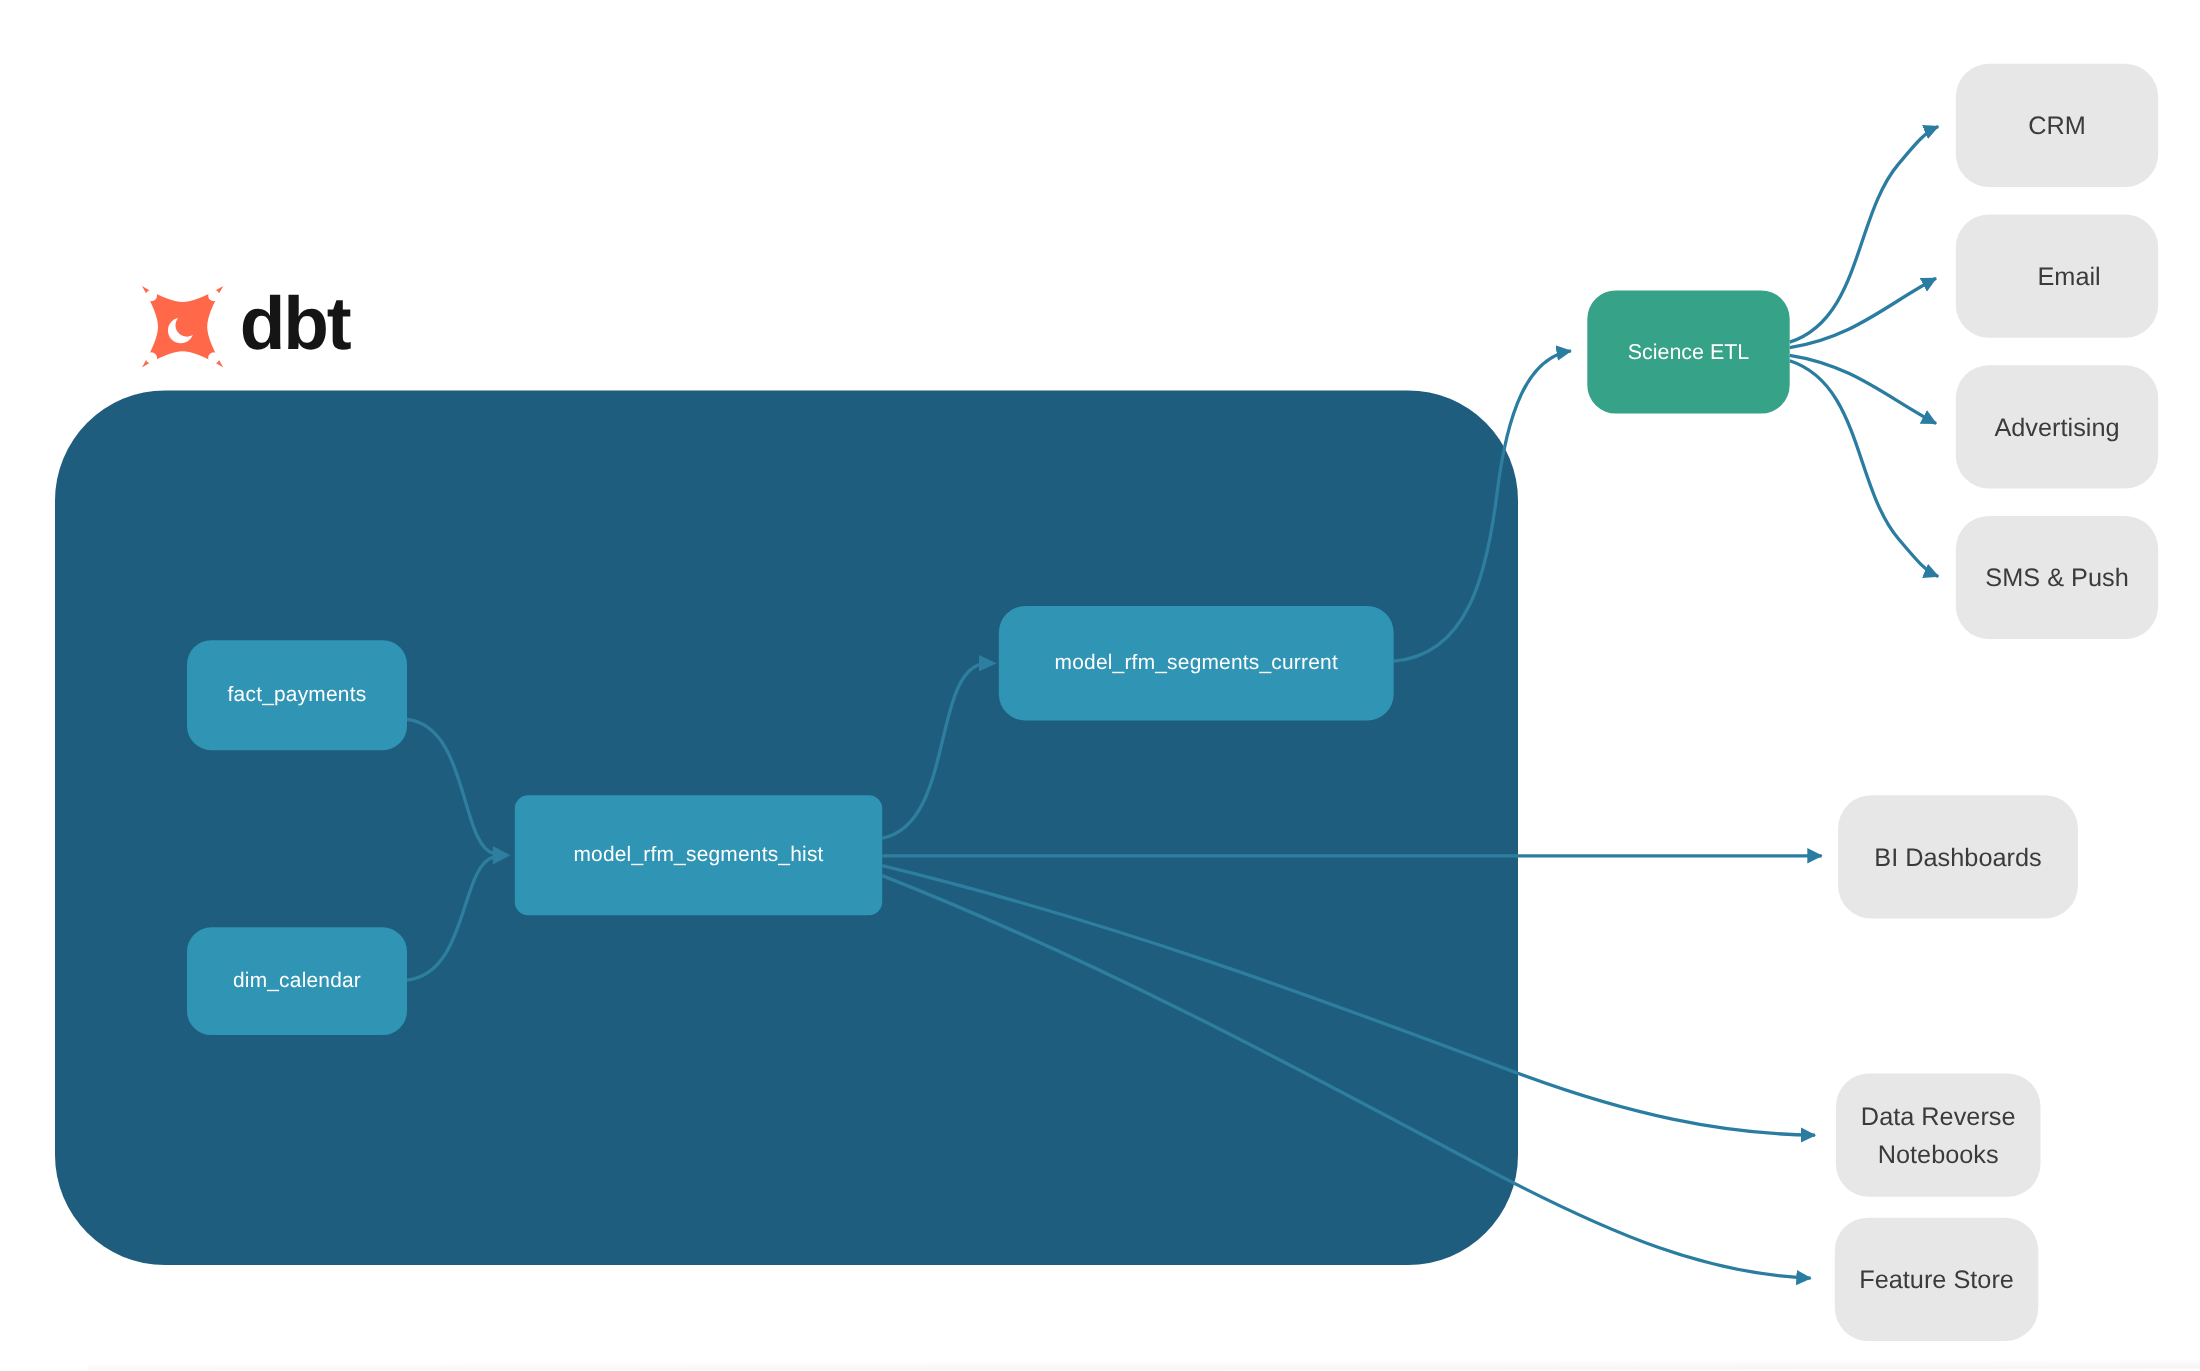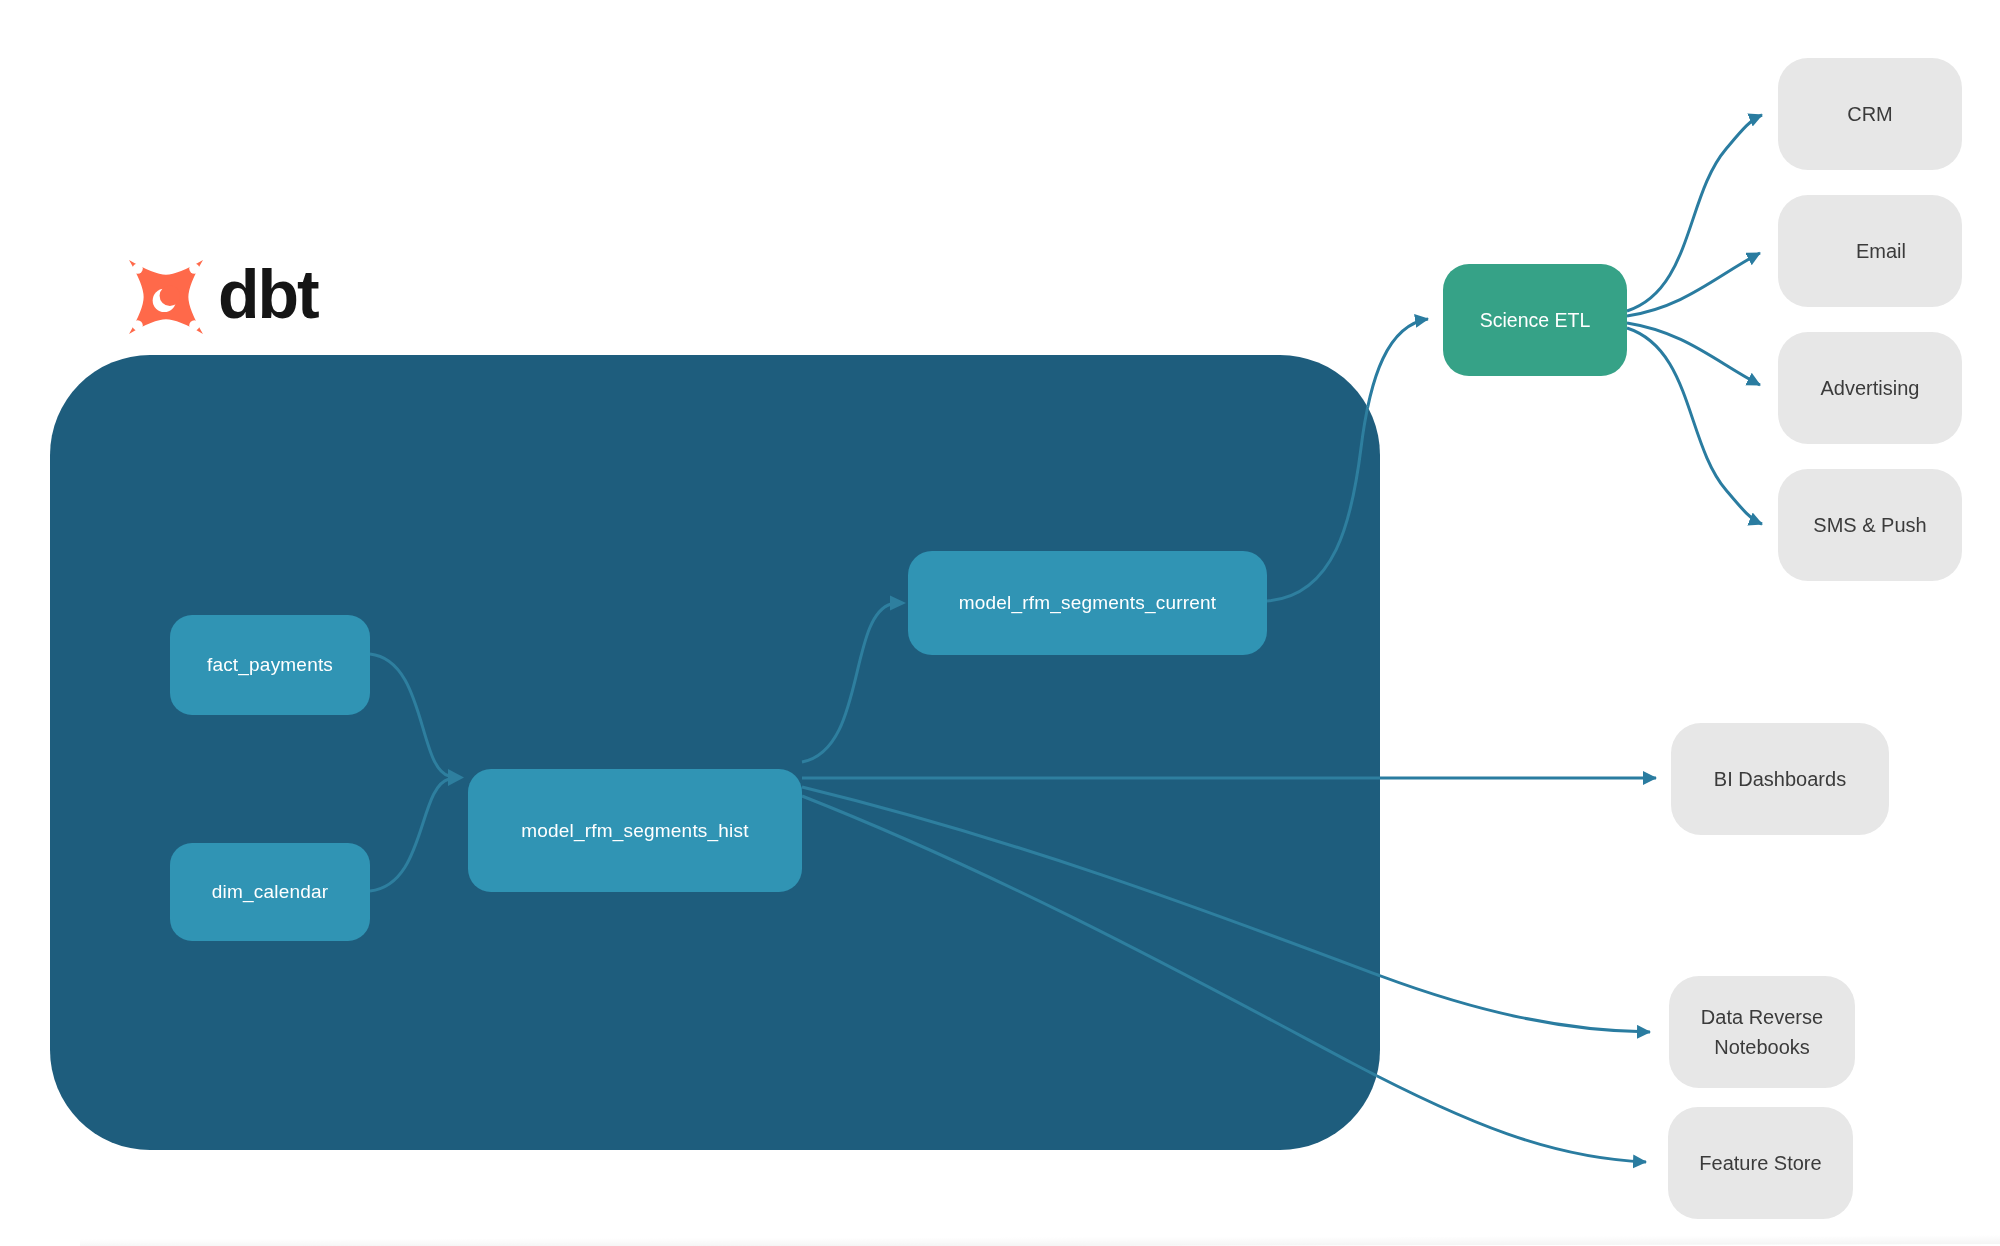--- a/index.html
+++ b/index.html
@@ -19,27 +19,27 @@
     position:absolute;z-index:3;display:flex;align-items:center;justify-content:center;
     text-align:center;box-sizing:border-box;
   }
   .model-node{
     background:#3094B4;color:#ffffff;border-radius:22px;font-size:19px;letter-spacing:.2px;
   }
   .retl-node{
     background:#36A287;color:#ffffff;border-radius:26px;font-size:19.5px;
   }
   .dest-node{
-    background:#E7E7E7;color:#3b3b3b;border-radius:30px;font-size:20px;
+    background:#E7E7E7;color:#3b3b3b;border-radius:30px;font-size:23px;
     line-height:1.5;padding:0 18px;
   }
   
-  .n-fact{left:170px;top:615px;width:200px;height:100px;}
+  .n-fact{left:170px;top:582px;width:200px;height:100px;}
   .n-dim{left:170px;top:843px;width:200px;height:98px;}
-  .n-hist{left:468px;top:723px;width:334px;height:123px;border-radius:23px;margin-top:46px;}
+  .n-hist{left:468px;top:723px;width:334px;height:109px;border-radius:12px;}
   .n-current{left:908px;top:551px;width:359px;height:104px;border-radius:24px;}
   .n-retl{left:1443px;top:264px;width:184px;height:112px;}
   .n-crm{left:1778px;top:58px;width:184px;height:112px;}
   .n-email{left:1778px;top:195px;width:184px;height:112px;padding-left:40px;}
   .n-adv{left:1778px;top:332px;width:184px;height:112px;}
   .n-sms{left:1778px;top:469px;width:184px;height:112px;}
   .n-bi{left:1671px;top:723px;width:218px;height:112px;}
   .n-ds{left:1669px;top:976px;width:186px;height:112px;}
   .n-fs{left:1668px;top:1107px;width:185px;height:112px;}
   

